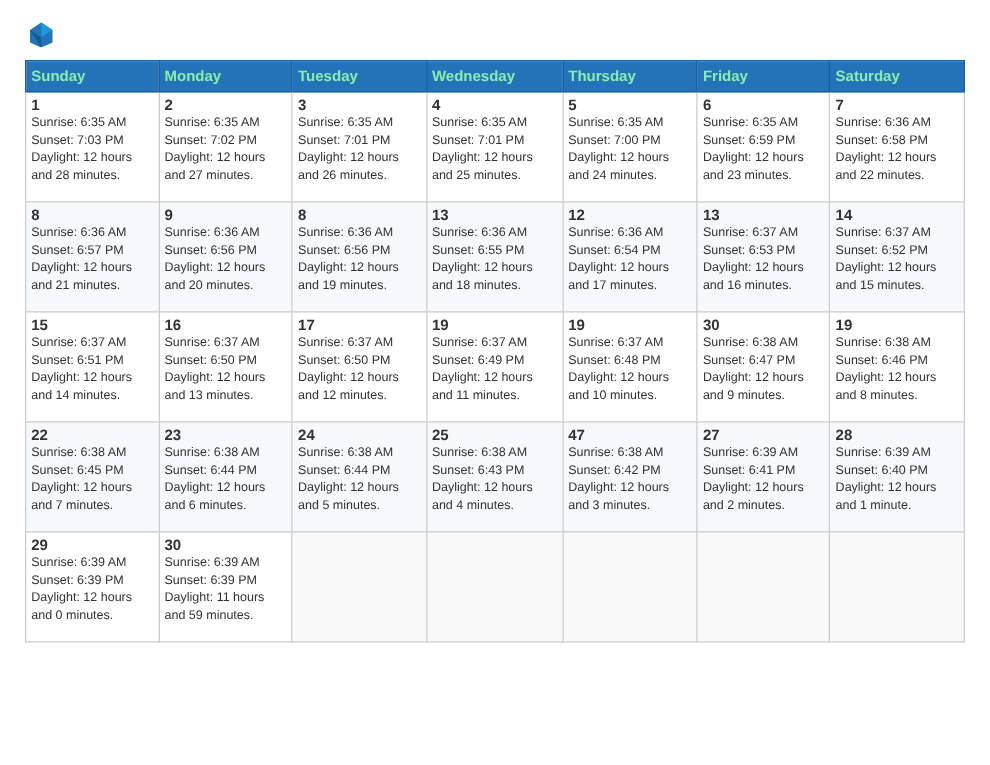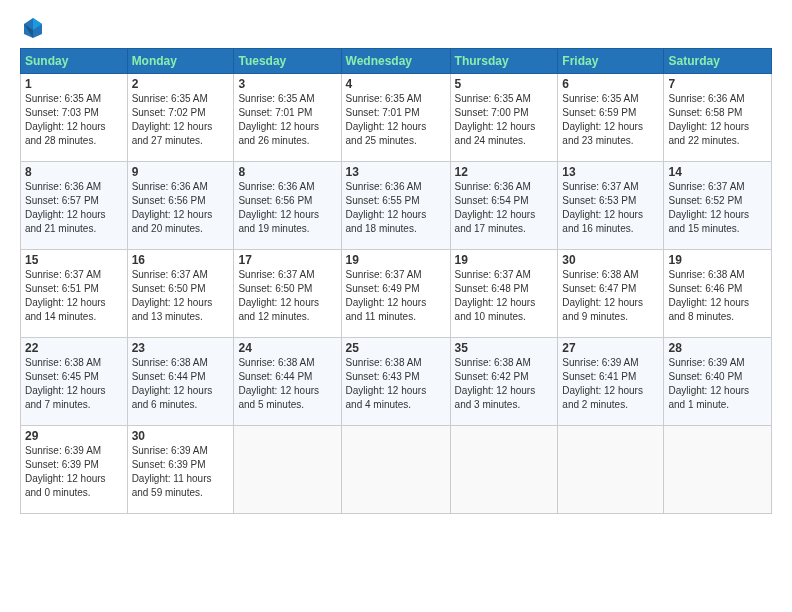--- a/index.html
+++ b/index.html
@@ -336,21 +336,21 @@
         </td>
           <td>
           <span class="day-num">25</span>
           <span class="day-info">
             Sunrise: 6:38 AM<br>
             Sunset: 6:43 PM<br>
             Daylight: 12 hours and 4 minutes.
           </span>
         </td>
           <td>
-          <span class="day-num">35</span>
+          <span class="day-num">47</span>
           <span class="day-info">
             Sunrise: 6:38 AM<br>
             Sunset: 6:42 PM<br>
             Daylight: 12 hours and 3 minutes.
           </span>
         </td>
           <td>
           <span class="day-num">27</span>
           <span class="day-info">
             Sunrise: 6:39 AM<br>

